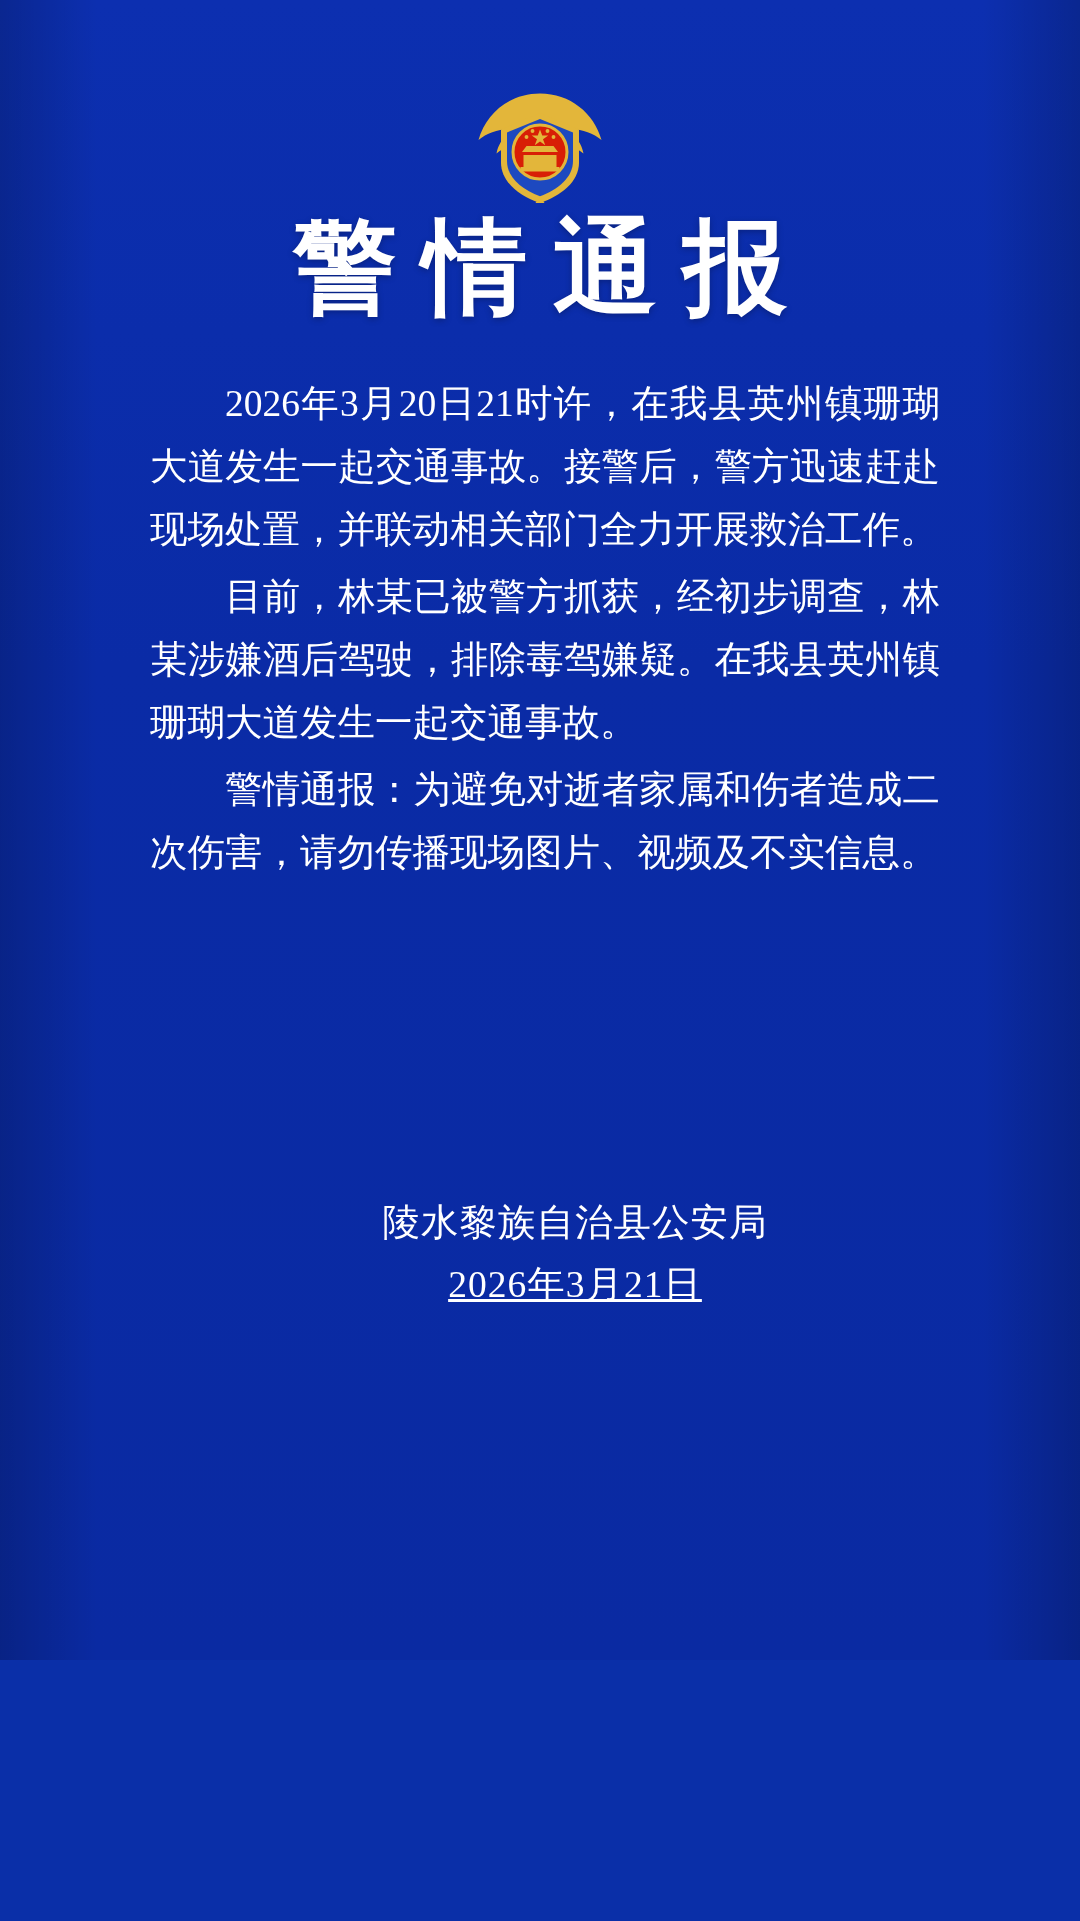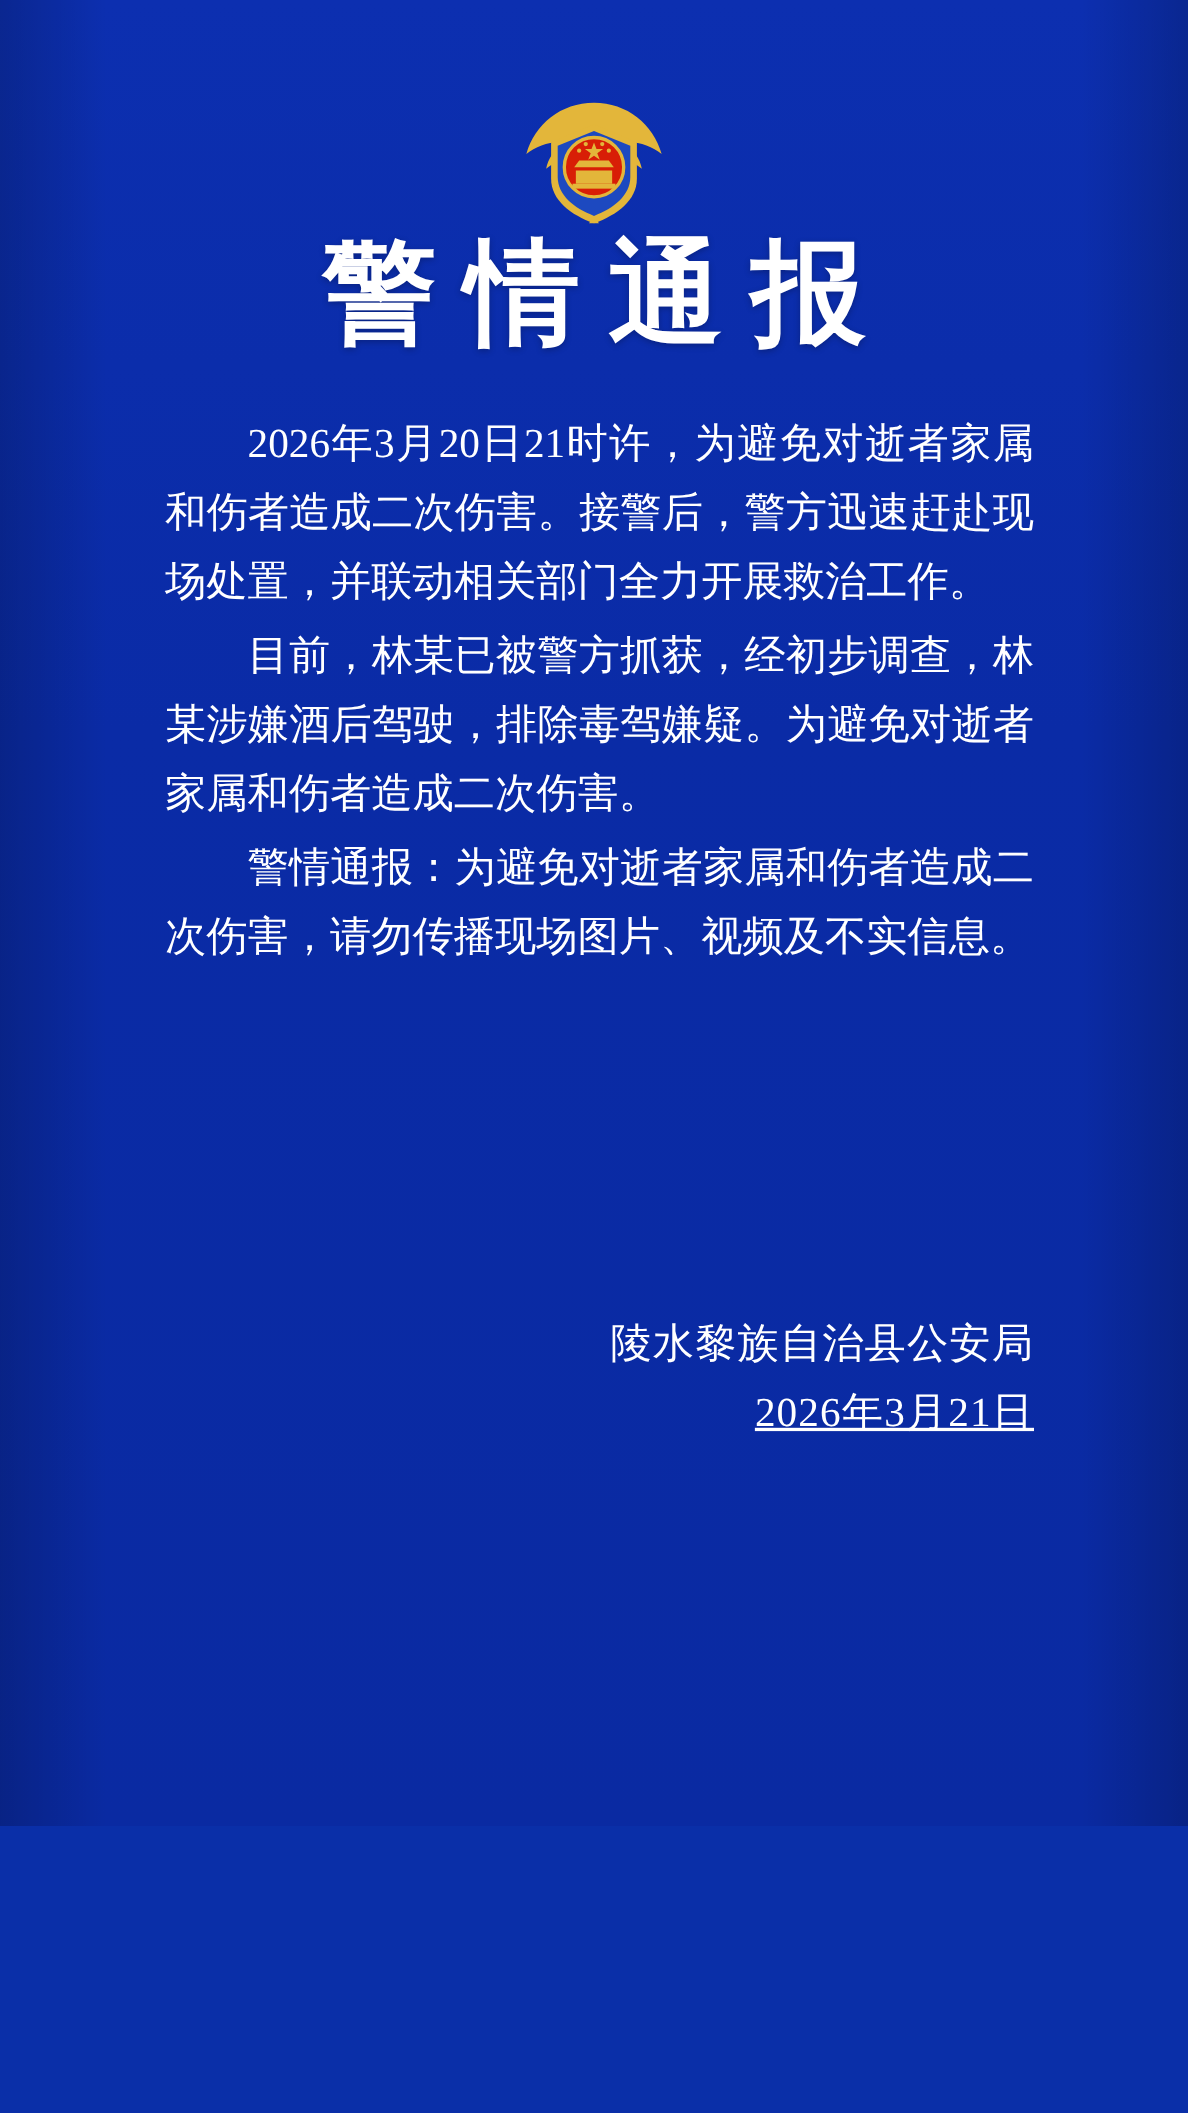--- a/index.html
+++ b/index.html
@@ -75,21 +75,21 @@
   .body-text p {
     margin: 0 0 4px 0;
     text-indent: 2em;
   }
 
   .signature {
     position: absolute;
     top: 1192px;
     left: 150px;
     width: 790px;
-    text-align: right;
+    text-align: center;
     font-size: 37.5px;
     line-height: 62px;
     font-family: "Liberation Serif", "DejaVu Serif", serif;
   }
   .signature .org {
     letter-spacing: 1px;
     padding-left: 60px;
   }
   .signature .date {
     letter-spacing: 1px;
@@ -127,22 +127,22 @@
         <circle cx="118" cy="92" r="2.6" fill="#e3b63a"></circle>
 
         <path d="M100 171 L 106 180 L 94 180 Z" fill="#e3b63a"></path>
       </svg>
     </div>
   </div>
 
   <div class="title">警情通报</div>
 
   <div class="body-text">
-    <p>2026年3月20日21时许，为避免对逝者家属和伤者造成二次伤害。接警后，警方迅速赶赴现场处置，并联动相关部门全力开展救治工作。</p>
-    <p>目前，林某已被警方抓获，经初步调查，林某涉嫌酒后驾驶，排除毒驾嫌疑。为避免对逝者家属和伤者造成二次伤害。</p>
+    <p>2026年3月20日21时许，在我县英州镇珊瑚大道发生一起交通事故。接警后，警方迅速赶赴现场处置，并联动相关部门全力开展救治工作。</p>
+    <p>目前，林某已被警方抓获，经初步调查，林某涉嫌酒后驾驶，排除毒驾嫌疑。在我县英州镇珊瑚大道发生一起交通事故。</p>
     <p>警情通报：为避免对逝者家属和伤者造成二次伤害，请勿传播现场图片、视频及不实信息。</p>
   </div>
 
   <div class="signature">
     <div class="org">陵水黎族自治县公安局</div>
     <div class="date">2026年3月21日</div>
   </div>
 
 </div>
 

